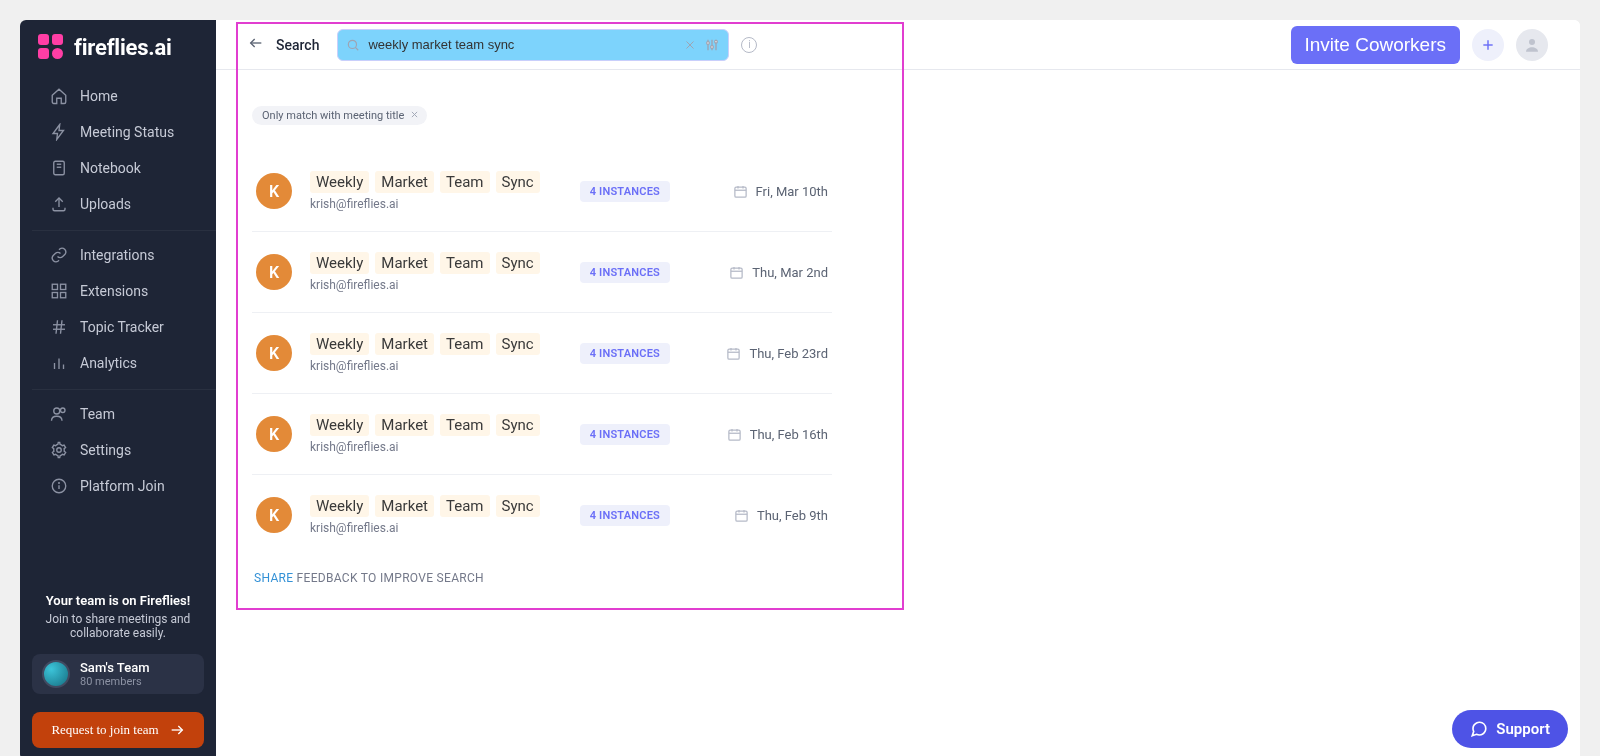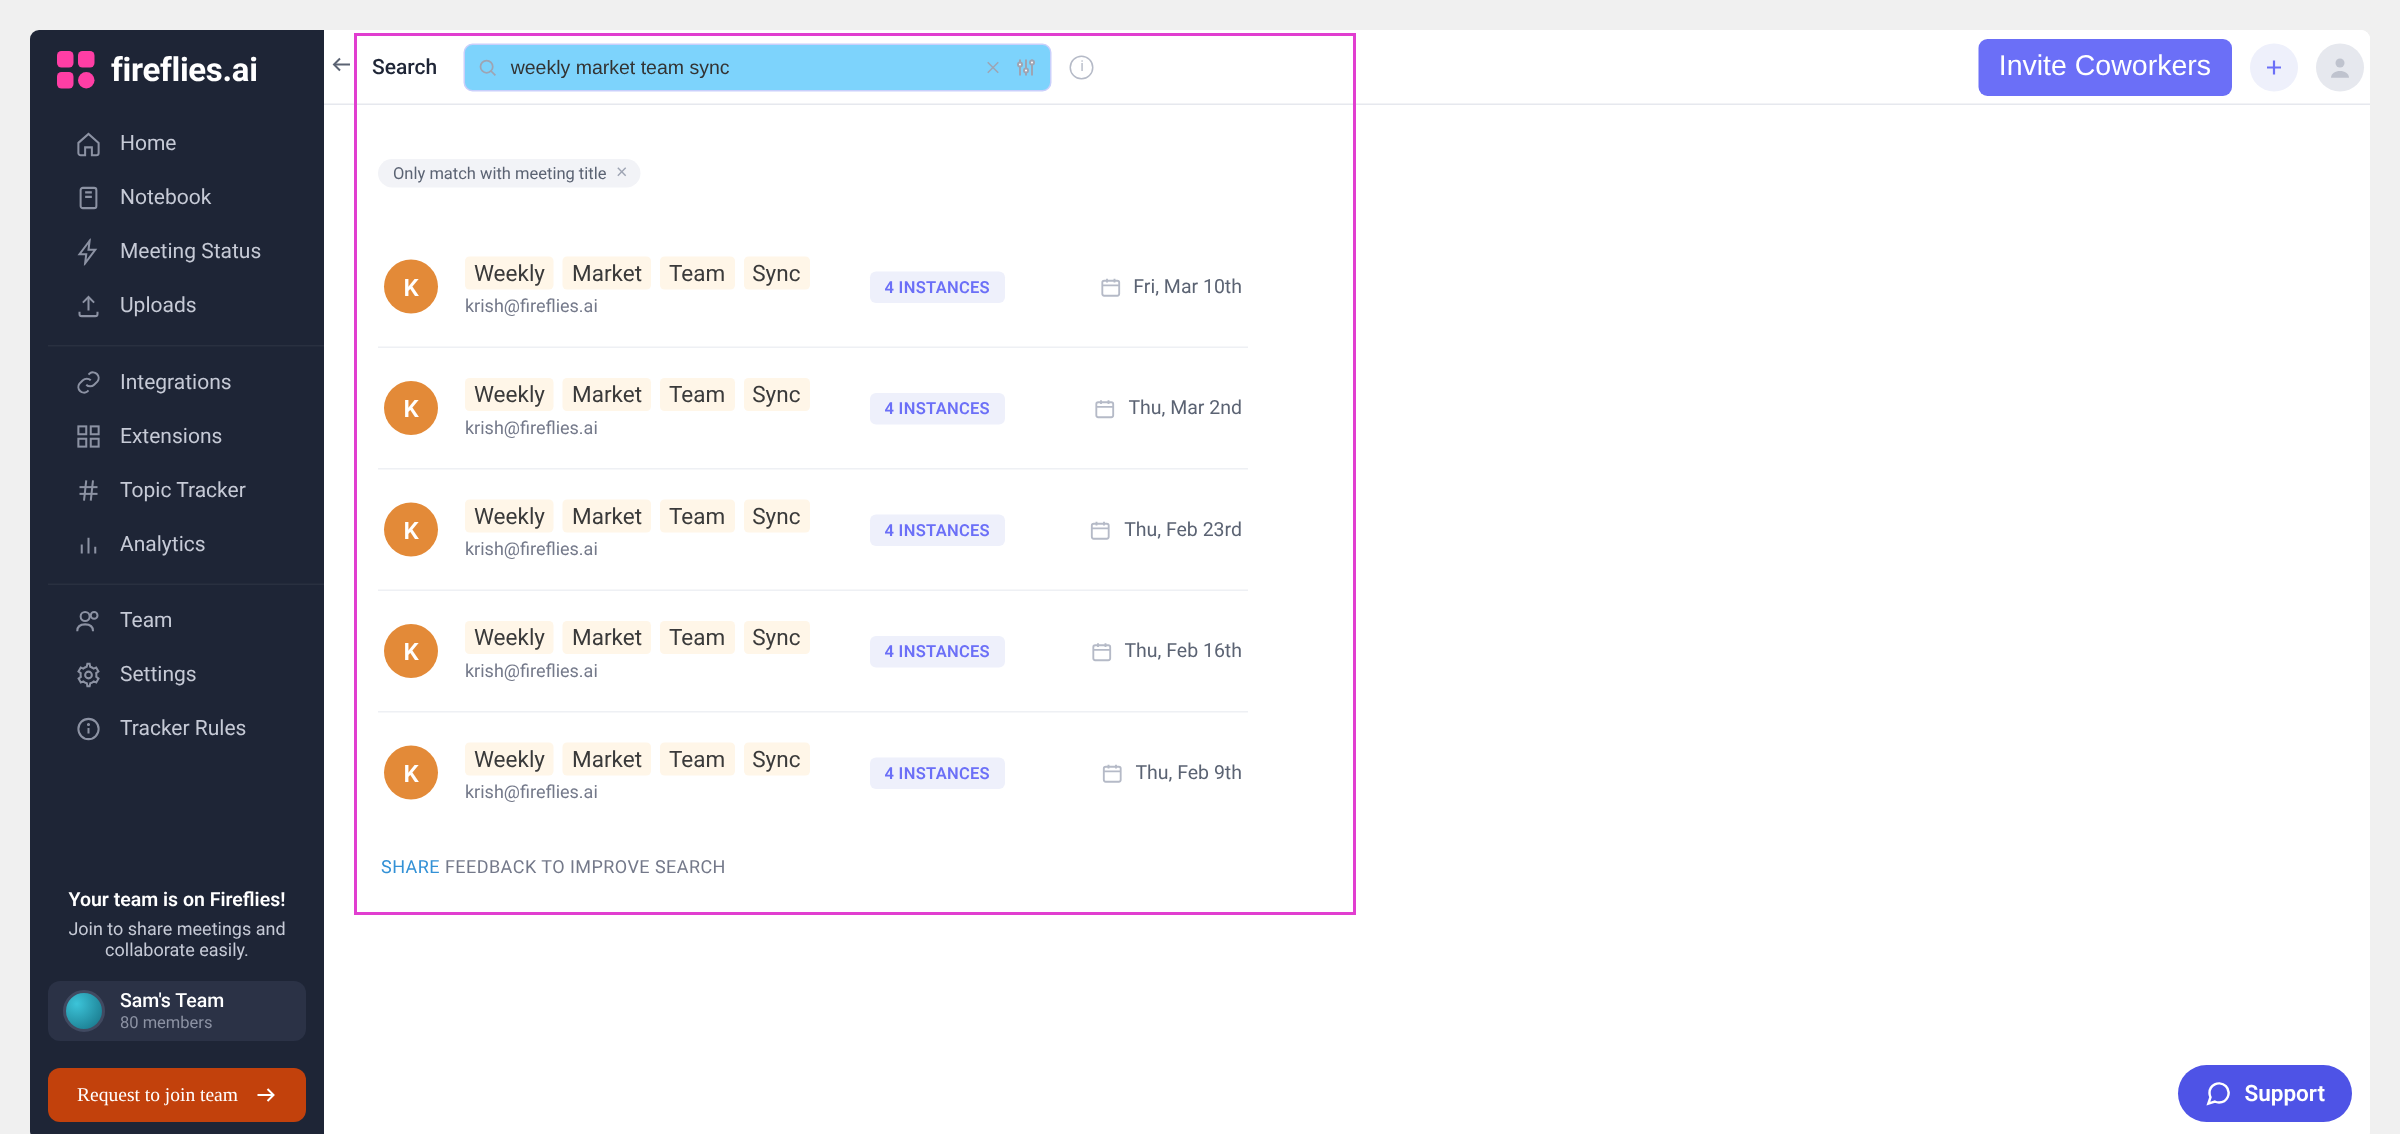--- a/index.html
+++ b/index.html
@@ -100,21 +100,21 @@
     flex: 1;
     display: flex; flex-direction: column;
     background: #fff;
     border-radius: 0 6px 6px 0;
     position: relative;
   }
   .topbar {
     height: 50px;
     border-bottom: 1px solid #e6e8ee;
     display: flex; align-items: center;
-    padding: 0 4px;
+    padding: 0 32px;
     gap: 12px;
   }
   .back-arrow { color: #5b6373; cursor: pointer; }
   .topbar-title { font-size: 14px; color: #1e2536; font-weight: 500; }
   .search-box {
     margin-left: 6px;
     width: 392px;
     height: 32px;
     border: 1px solid #c9cffb;
     border-radius: 6px;
@@ -283,31 +283,31 @@
     <nav class="nav">
       <div class="nav-group">
         <div class="nav-item">
           <svg viewBox="0 0 24 24" fill="none" stroke-width="1.8">
               <path d="M3 11l9-8 9 8v9a2 2 0 0 1-2 2h-4v-7h-6v7H5a2 2 0 0 1-2-2z"></path>
             </svg>
           <span>Home</span>
         </div>
         <div class="nav-item">
           <svg viewBox="0 0 24 24" fill="none" stroke-width="1.8">
+              <path d="M13 2 4 14h6l-1 8 9-12h-6z"></path>
+            </svg>
+          <span>Meeting Status</span>
+        </div>
+        <div class="nav-item">
+          <svg viewBox="0 0 24 24" fill="none" stroke-width="1.8">
               <rect x="5" y="3" width="14" height="18" rx="2"></rect>
               <line x1="9" y1="7" x2="15" y2="7"></line>
               <line x1="9" y1="11" x2="15" y2="11"></line>
             </svg>
           <span>Notebook</span>
-        </div>
-        <div class="nav-item">
-          <svg viewBox="0 0 24 24" fill="none" stroke-width="1.8">
-              <path d="M13 2 4 14h6l-1 8 9-12h-6z"></path>
-            </svg>
-          <span>Meeting Status</span>
         </div>
         <div class="nav-item">
           <svg viewBox="0 0 24 24" fill="none" stroke-width="1.8">
               <path d="M4 17v2a2 2 0 0 0 2 2h12a2 2 0 0 0 2-2v-2"></path>
               <path d="M7 9l5-5 5 5"></path>
               <line x1="12" y1="4" x2="12" y2="16"></line>
             </svg>
           <span>Uploads</span>
         </div>
       </div>
@@ -361,21 +361,21 @@
               <path d="M19 12a7 7 0 0 0-.2-1.7l2-1.5-2-3.4-2.3.9a7 7 0 0 0-3-1.7L13 2h-2l-.6 2.6a7 7 0 0 0-3 1.7l-2.3-.9-2 3.4 2 1.5A7 7 0 0 0 5 12c0 .6 0 1.1.2 1.7l-2 1.5 2 3.4 2.3-.9a7 7 0 0 0 3 1.7L11 22h2l.6-2.6a7 7 0 0 0 3-1.7l2.3.9 2-3.4-2-1.5c.1-.6.1-1.1.1-1.7z"></path>
             </svg>
           <span>Settings</span>
         </div>
         <div class="nav-item">
           <svg viewBox="0 0 24 24" fill="none" stroke-width="1.8">
               <circle cx="12" cy="12" r="9"></circle>
               <line x1="12" y1="11" x2="12" y2="16"></line>
               <circle cx="12" cy="8" r="0.5" fill="#8c92a3"></circle>
             </svg>
-          <span>Tracker Rules</span>
+          <span>Platform Join</span>
         </div>
       </div>
     </nav>
 
     <div class="spacer"></div>
 
     <div class="team-promo">
       <div class="team-promo-title">Your team is on Fireflies!</div>
       <div>Join to share meetings and collaborate easily.</div>
     </div>

